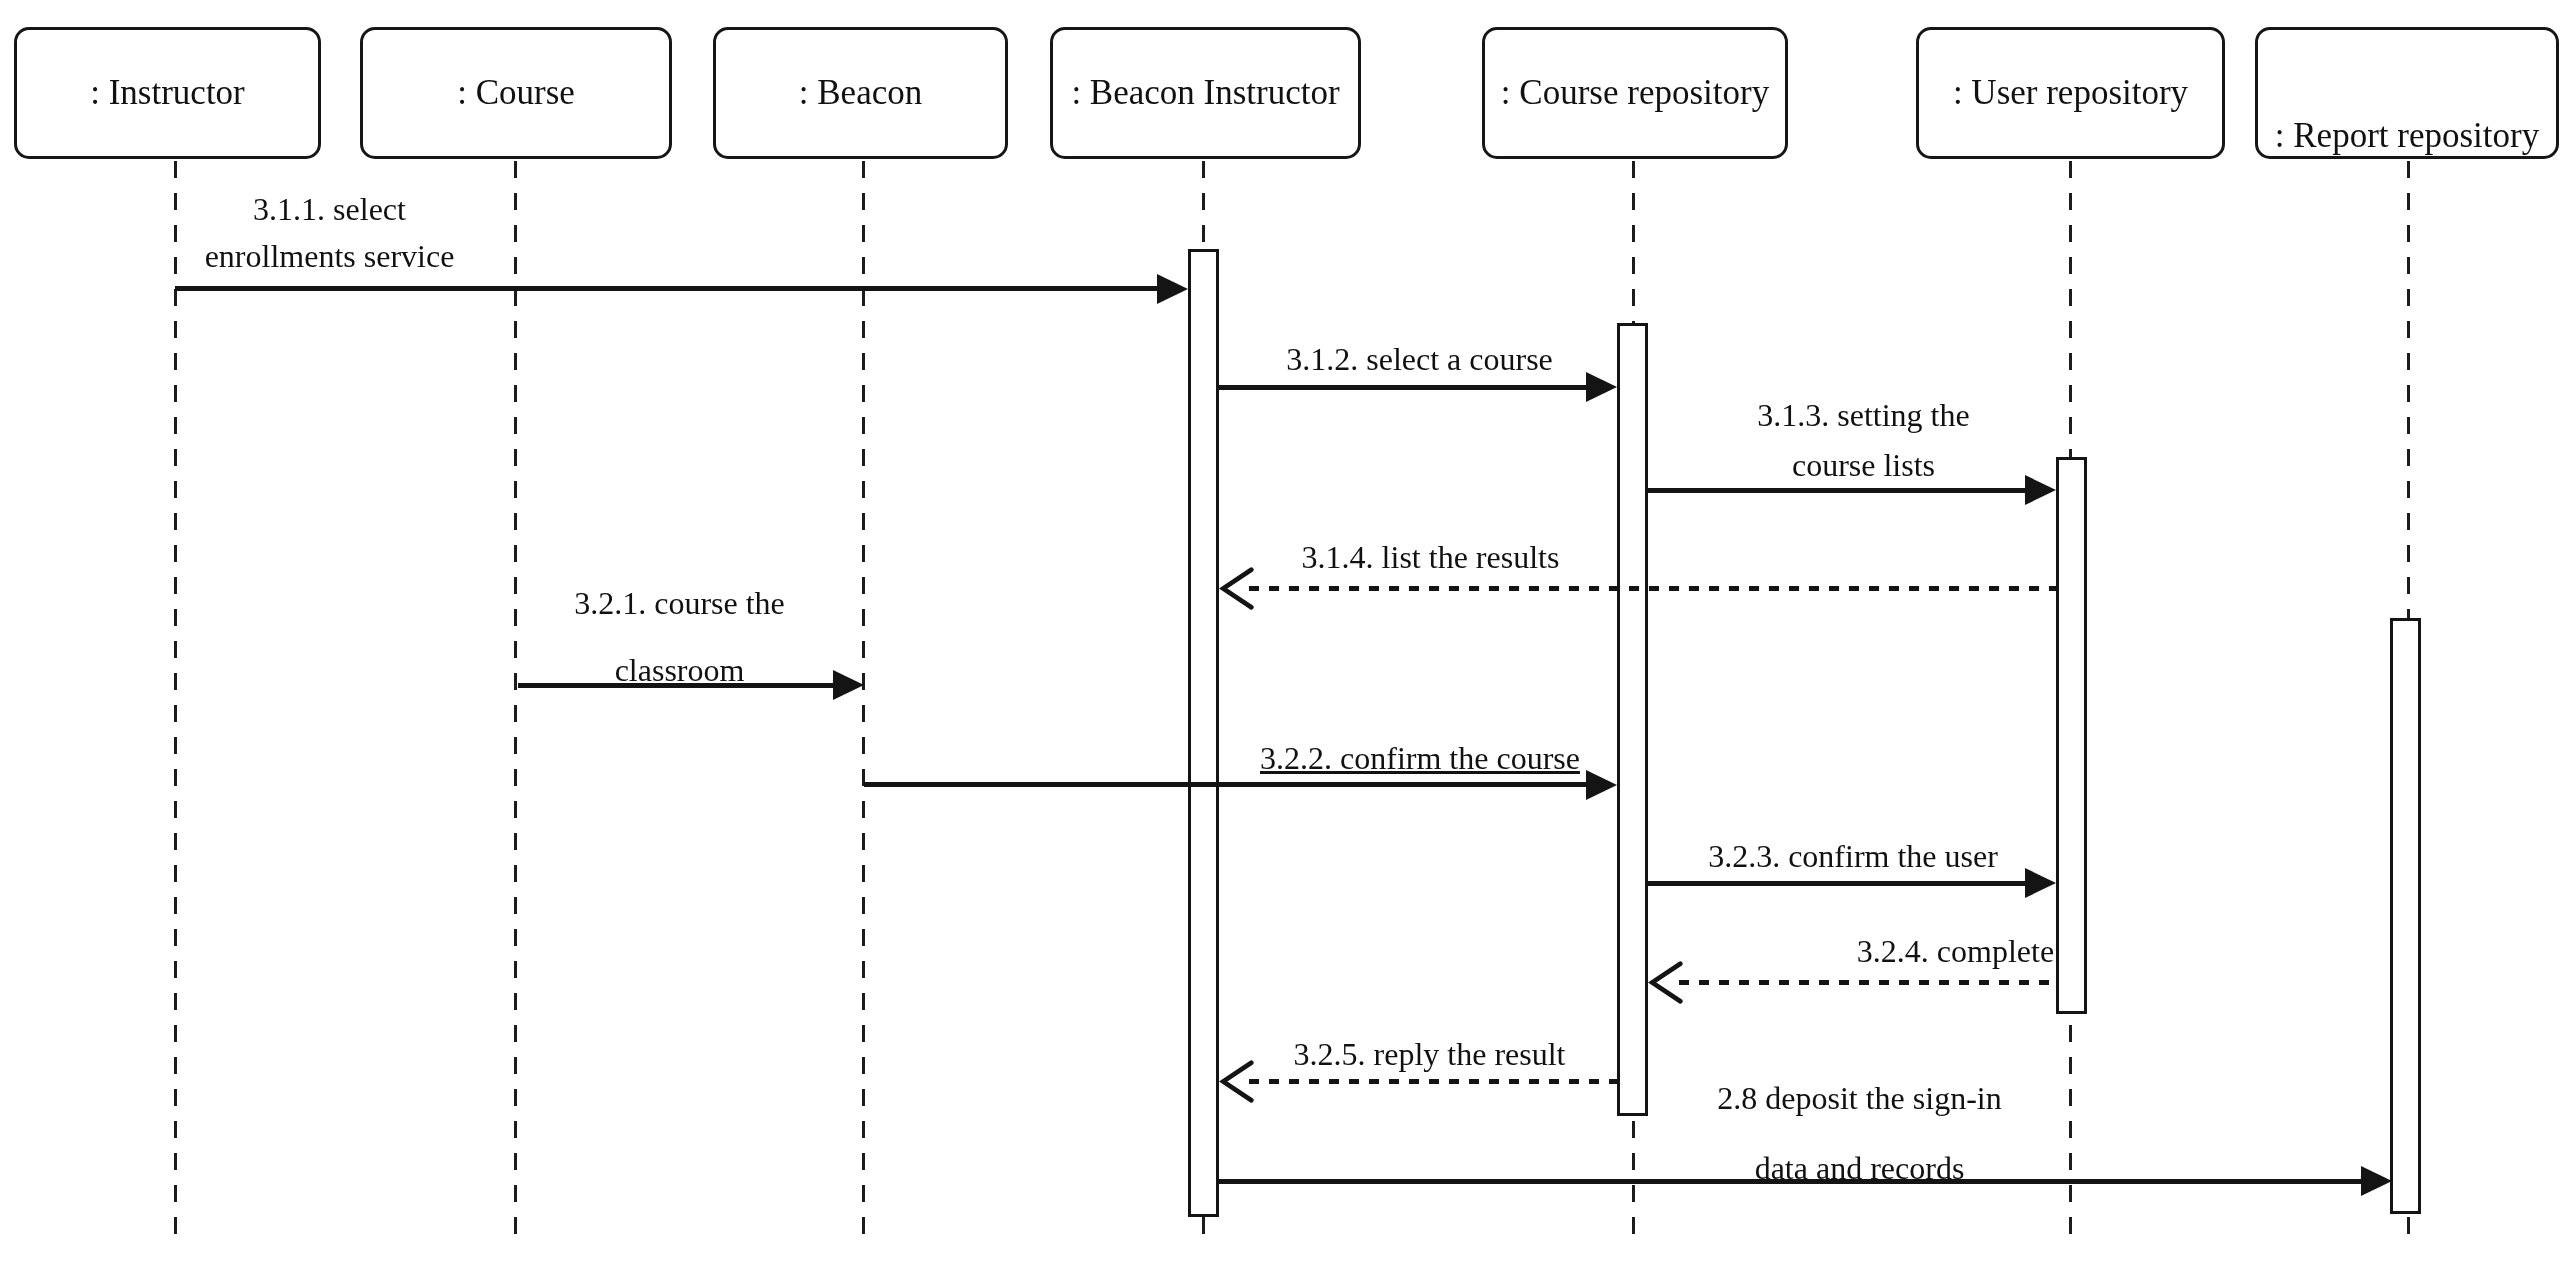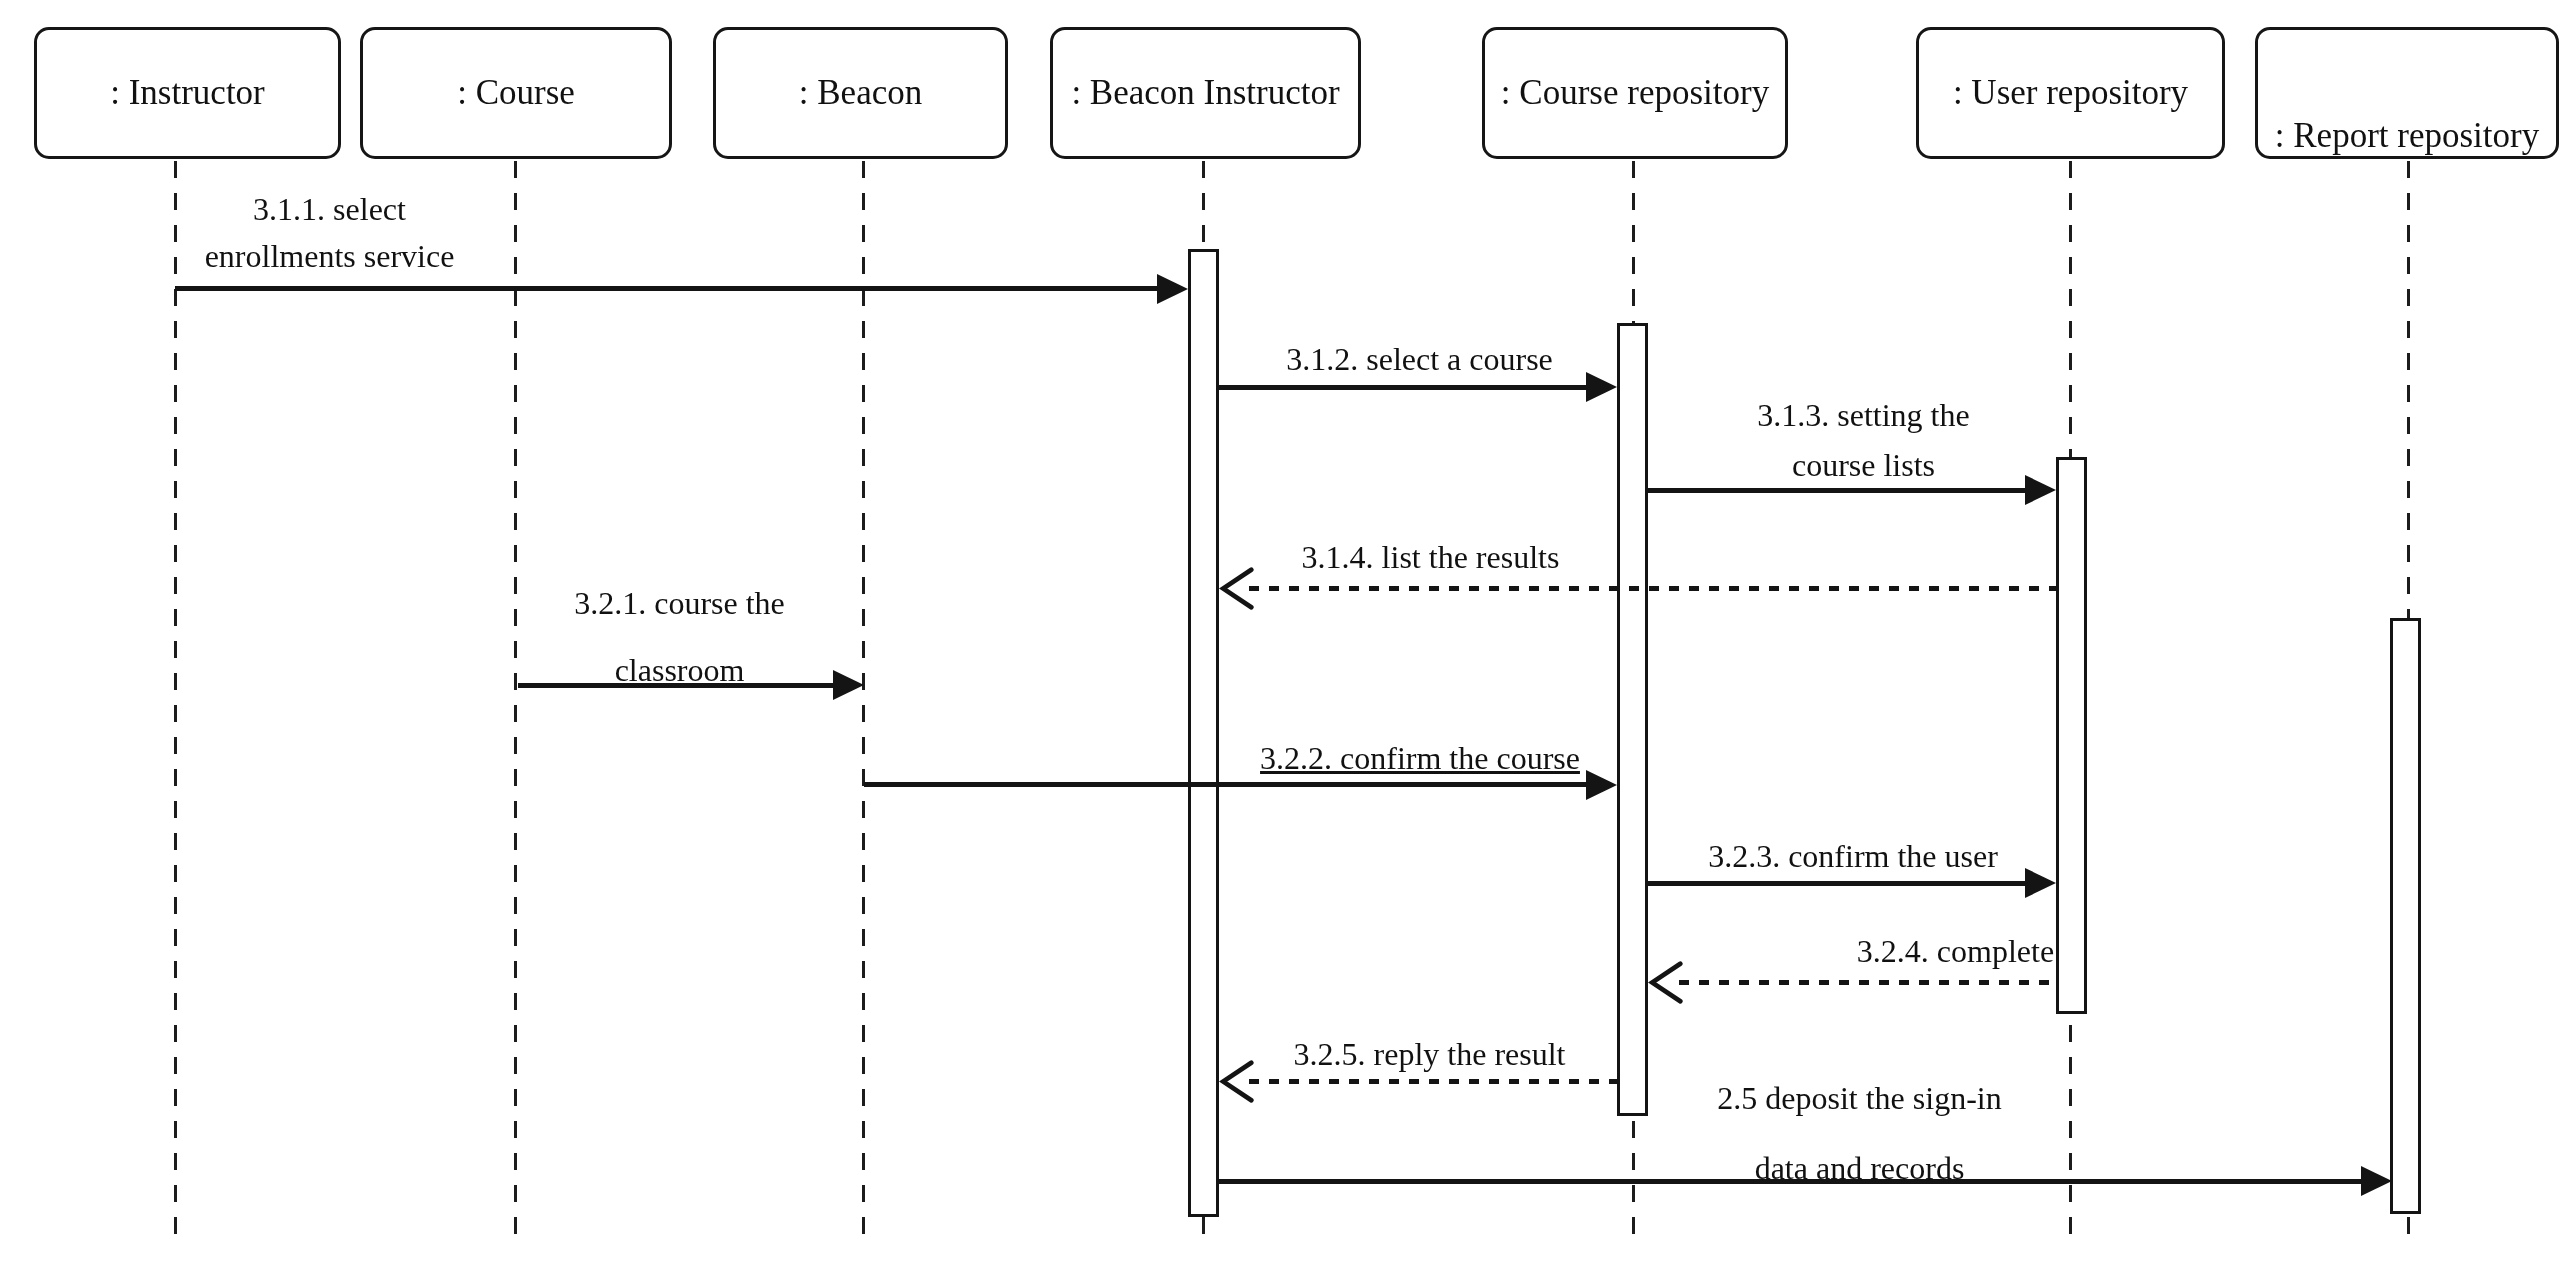--- a/index.html
+++ b/index.html
@@ -82,21 +82,21 @@
 <div class="canvas">
 
   <div class="lifeline" style="left:174px;  top:161px; height:1079px;"></div>
   <div class="lifeline" style="left:514px;  top:161px; height:1079px;"></div>
   <div class="lifeline" style="left:862px; top:161px; height:1079px;"></div>
   <div class="lifeline" style="left:1202px; top:161px; height:1079px;"></div>
   <div class="lifeline" style="left:1632px; top:161px; height:1079px;"></div>
   <div class="lifeline" style="left:2069px; top:161px; height:1079px;"></div>
   <div class="lifeline" style="left:2407px; top:161px; height:1079px;"></div>
 
-  <div class="headbox" style="left:34px;   width:307px;">
+  <div class="headbox" style="left:14px;   width:307px;">
       <span>: Instructor</span>
     </div>
   <div class="headbox" style="left:360px;  width:312px;">
       <span>: Course</span>
     </div>
   <div class="headbox" style="left:713px; width:295px;">
       <span>: Beacon</span>
     </div>
   <div class="headbox" style="left:1050px; width:311px;">
       <span>: Beacon Instructor</span>
@@ -173,20 +173,20 @@
 
   <div class="msg">
     <div class="mlabel" style="left:1194px; top:1033px; width:471px;">3.2.5. reply the result</div>
     <div class="mline dashed" style="left:1249px; top:1079px; width:368px;"></div>
     <svg class="openhead" style="left:1219px; top:1060px;" width="35" height="43" viewBox="0 0 52 64">
       <path d="M48 4 L6 32 L48 60" fill="none" stroke="#141414" stroke-width="7" stroke-linecap="round"></path>
     </svg>
   </div>
 
   <div class="msg">
-    <div class="mlabel" style="left:1557px; top:1063px; width:605px; line-height:70px;">2.5  deposit the sign-in
+    <div class="mlabel" style="left:1557px; top:1063px; width:605px; line-height:70px;">2.8  deposit the sign-in
 data and records</div>
     <div class="mline" style="left:1219px; top:1179px; width:1143px;"></div>
     <div class="tri-right" style="left:2361px; top:1166px;"></div>
   </div>
 
 </div>
 
 
 </body></html>

